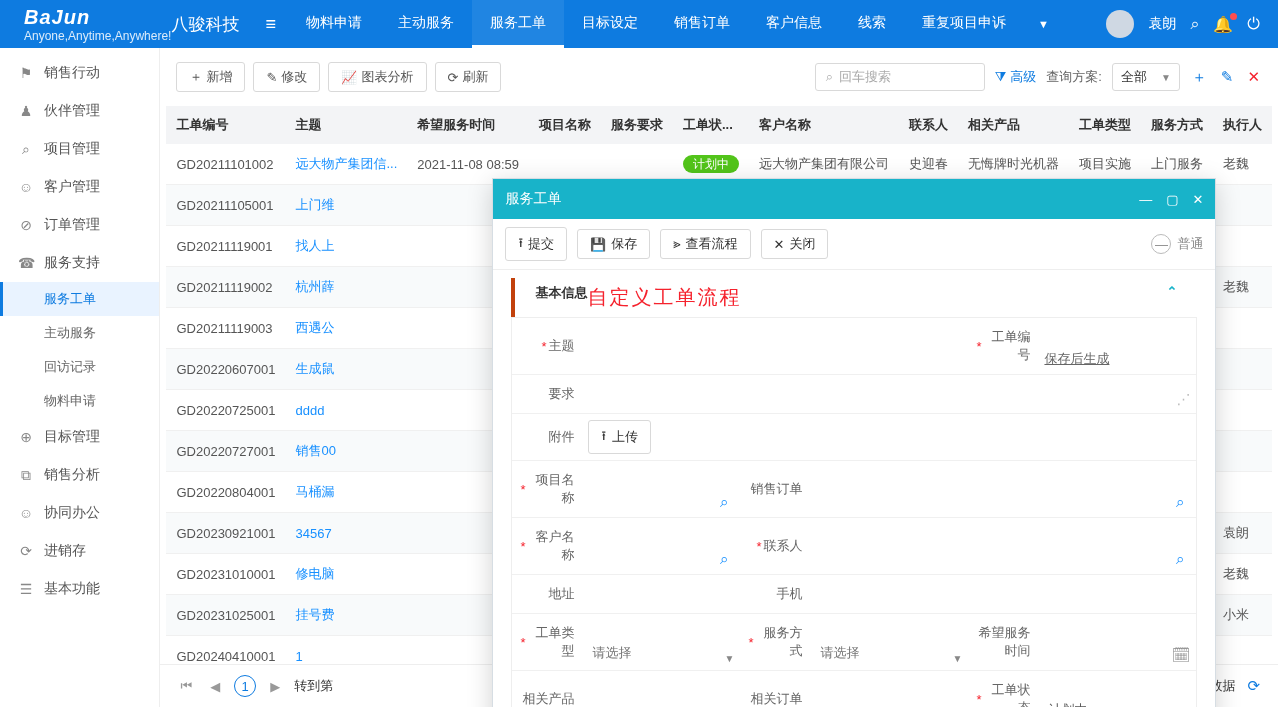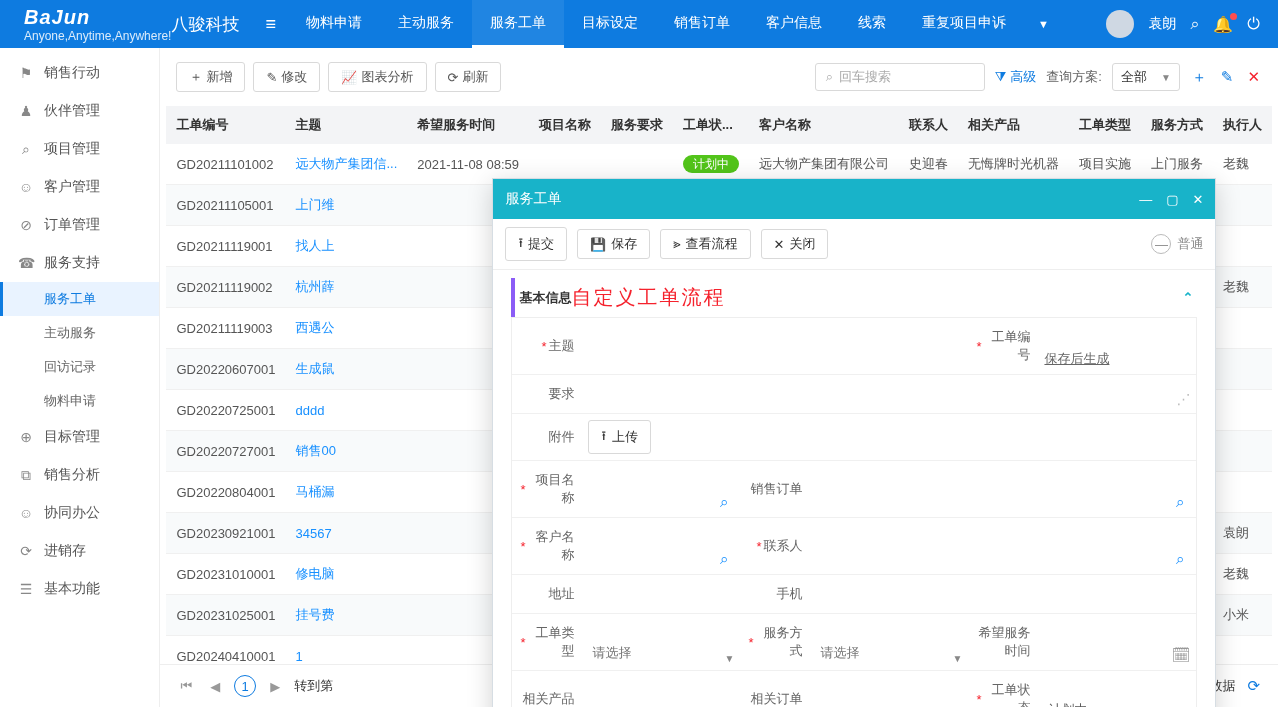--- a/index.html
+++ b/index.html
@@ -49,21 +49,21 @@
 .pager .right{margin-left:auto;display:flex;align-items:center;gap:10px}
 .modal{position:absolute;left:332px;top:130px;width:724px;background:#fff;border:1px solid #d6dde3;box-shadow:0 6px 24px rgba(0,0,0,.18);z-index:50;display:flex;flex-direction:column}
 .modal-head{height:40px;background:#18b3c9;color:#fff;display:flex;align-items:center;padding:0 12px;font-size:14px}
 .modal-head .win{margin-left:auto;display:flex;gap:14px}
 .modal-head .win span{cursor:pointer;font-size:13px}
 .modal-tb{display:flex;align-items:center;gap:10px;padding:8px 12px;border-bottom:1px solid #eee}
 .mbtn{display:inline-flex;align-items:center;gap:5px;border:1px solid #d9d9d9;padding:5px 12px;border-radius:3px;cursor:pointer;background:#fff;font-size:13px}
 .modal-tb .r{margin-left:auto;display:flex;align-items:center;gap:6px;color:#888}
 .circle-ic{width:20px;height:20px;border:1px solid #bbb;border-radius:50%;display:inline-flex;align-items:center;justify-content:center;font-size:13px}
 .section{padding:8px 18px}
-.section-head{display:flex;align-items:center;border-left:4px solid #8b5cf6;padding:6px 4px;background:#fff;font-weight:600}
+.section-head{display:flex;align-items:flex-start;border-left:4px solid #c2410c;padding:6px 20px;background:#fff;font-weight:600}
 .section-head .ov{color:#f5222d;font-size:20px;font-weight:500;letter-spacing:2px}
 .section-head .chev{margin-left:auto;color:#18b3c9;cursor:pointer}
 .form{display:grid;grid-template-columns:70px 1fr 70px 1fr 70px 1fr;border:1px solid #eee}
 .form .lbl{background:#fff;padding:10px 8px;text-align:right;color:#666;font-size:13px;border-bottom:1px solid #f0f0f0;display:flex;align-items:center;justify-content:flex-end}
 .form .lbl .req{color:#f5222d;margin-right:2px}
 .form .val{border-bottom:1px solid #f0f0f0;padding:6px;display:flex;align-items:flex-end}
 .form input,.form select{width:100%;border:none;padding:4px;font-size:13px;outline:none;color:#555}
 .look{color:#1890ff;cursor:pointer;padding:0 6px;font-size:15px}
 .full{grid-column:2 / 7}
 .half{grid-column:span 3}

